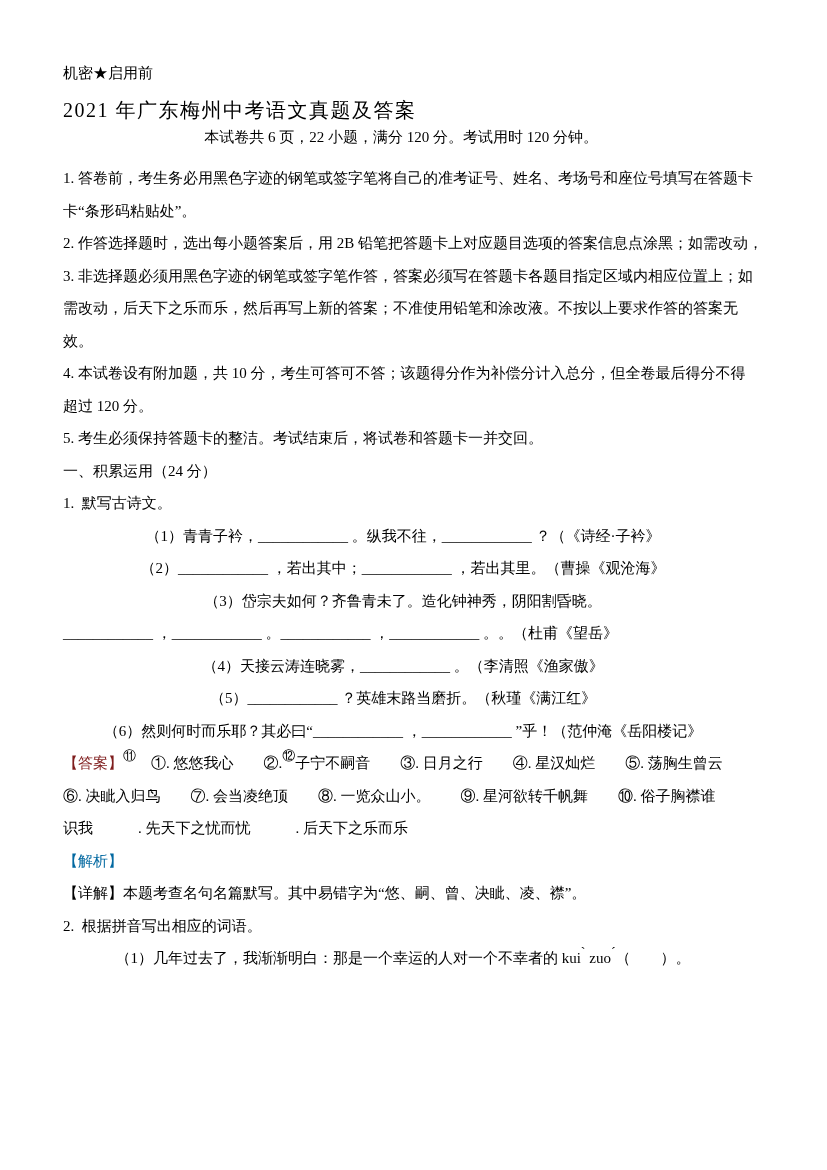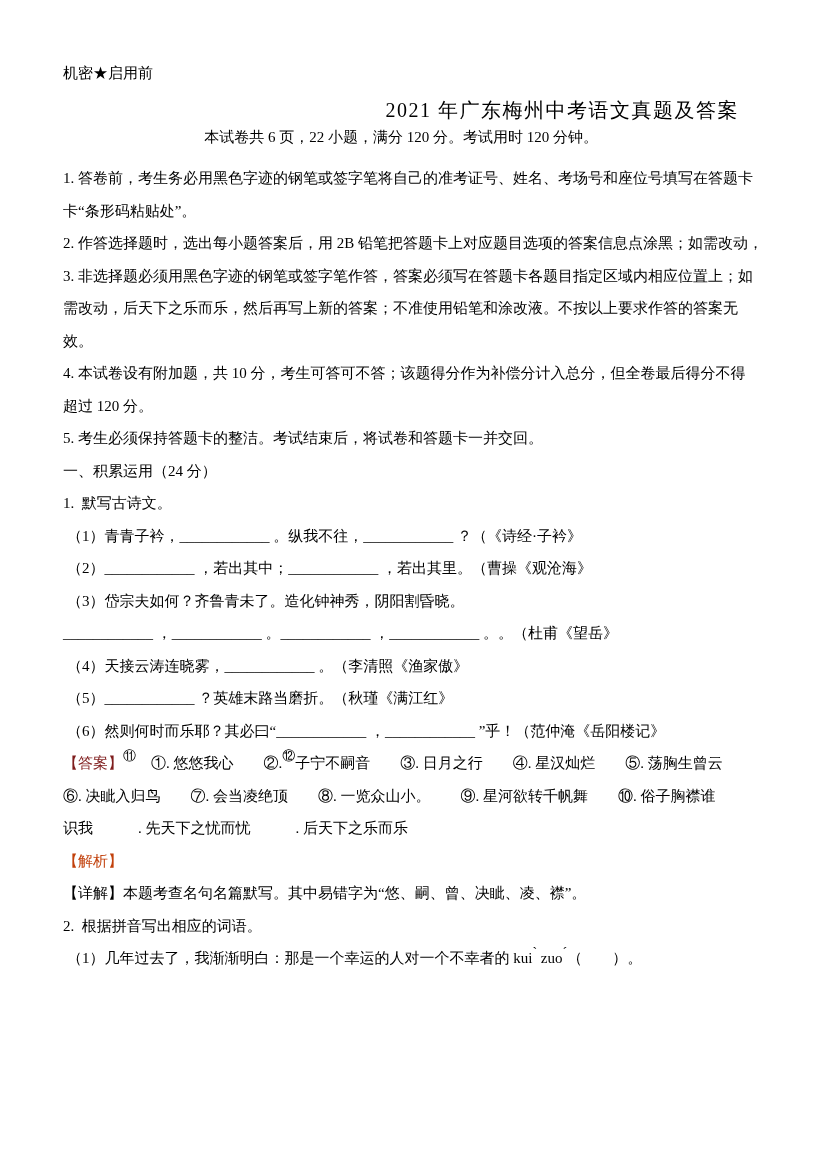--- a/index.html
+++ b/index.html
@@ -17,40 +17,40 @@
   }
   .classification {
     font-size: 15px;
     line-height: 22px;
     white-space: pre;
   }
   .title {
     margin: 12px 0 0 0;
     font-size: 20px;
     font-weight: normal;
-    text-align: right;
+    text-align: left;
     line-height: 28px;
     letter-spacing: 1.5px;
     white-space: pre;
   }
   .subtitle {
     margin-top: 2px;
     text-align: center;
     font-size: 15px;
     line-height: 22px;
     white-space: pre;
   }
   .content { margin-top: 14px; }
   .line {
     height: 32.5px;
     line-height: 32.5px;
     white-space: pre;
     font-size: 15px;
   }
-  .q-item { padding-left: 4px; }
+  .q-item { padding-left: 4px; text-align: center; }
   .accent {  }
   .sup {
     font-size: 13px;
     vertical-align: 8px;
     line-height: 0;
     letter-spacing: 0;
   }
   .tone {
     font-size: 14px;
     vertical-align: 6px;
@@ -88,21 +88,21 @@
     <div class="line q-item">（3）岱宗夫如何？齐鲁青未了。造化钟神秀，阴阳割昏晓。</div>
     <div class="line">____________ ，____________ 。____________ ，____________ 。。（杜甫《望岳》</div>
     <div class="line q-item">（4）天接云涛连晓雾，____________ 。（李清照《渔家傲》</div>
     <div class="line q-item">（5）____________ ？英雄末路当磨折。（秋瑾《满江红》</div>
     <div class="line q-item">（6）然则何时而乐耶？其必曰“____________ ，____________ ”乎！（范仲淹《岳阳楼记》</div>
 
     <div class="line"><span class="accent" style="color: #7f1d1d;">【答案】</span><span class="sup">⑪</span><span>　①. 悠悠我心　　②.</span><span class="sup">⑫</span><span>子宁不嗣音　　③. 日月之行　　④. 星汉灿烂　　⑤. 荡胸生曾云</span></div>
     <div class="line">⑥. 决眦入归鸟　　⑦. 会当凌绝顶　　⑧. 一览众山小。　　⑨. 星河欲转千帆舞　　⑩. 俗子胸襟谁</div>
     <div class="line">识我　　　. 先天下之忧而忧　　　. 后天下之乐而乐</div>
 
-    <div class="line"><span class="accent" style="color: #c2410c;">【解析】</span></div>
+    <div class="line"><span class="accent" style="color: #0369a1;">【解析】</span></div>
 
     <div class="line"><span>【详解】</span><span>本题考查名句名篇默写。其中易错字为“悠、嗣、曾、决眦、凌、襟”。</span></div>
 
     <div class="line">2.  根据拼音写出相应的词语。</div>
 
     <div class="line q-item"><span>（1）几年过去了，我渐渐明白：那是一个幸运的人对一个不幸者的 kui</span><span class="tone">ˋ</span><span> zuo</span><span class="tone">ˊ</span><span>（　　）。</span></div>
 
   </div>
 </div>
 

